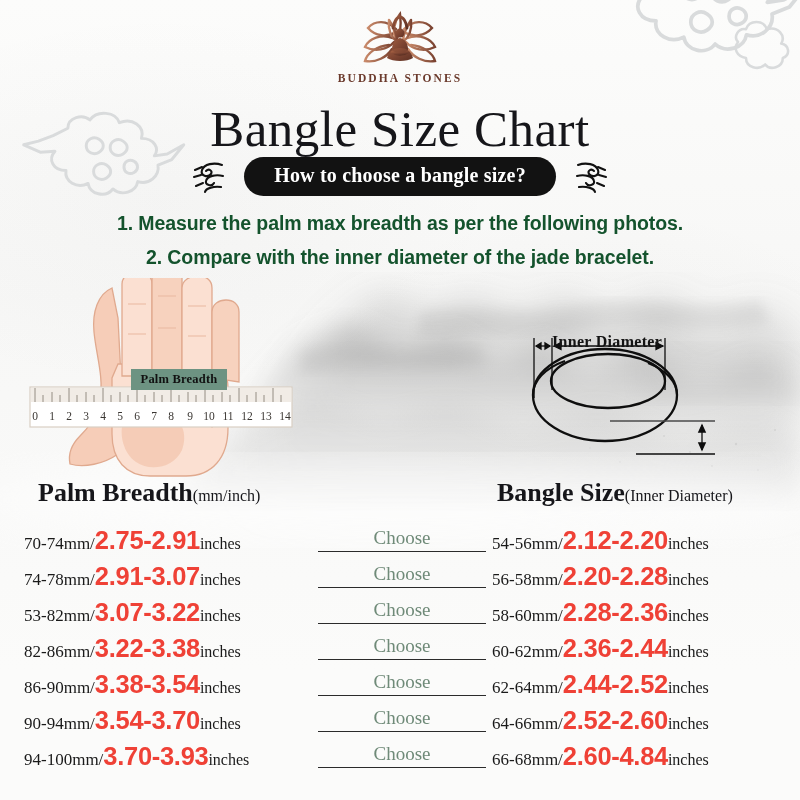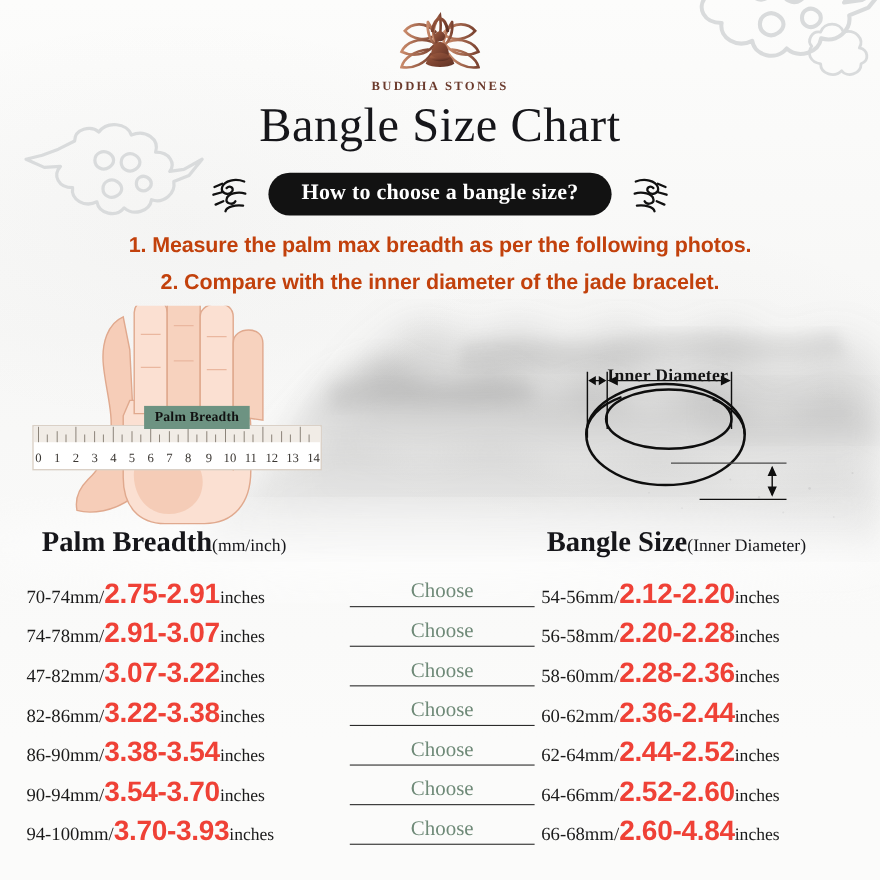--- a/index.html
+++ b/index.html
@@ -27,44 +27,44 @@
 
   #brand { position: absolute; top: 8px; left: 0; right: 0; text-align: center; }
   #brand-name {
     font-family: "Liberation Serif", serif;
     font-size: 11.5px; letter-spacing: 2.1px;
     color: #6b3a2c; font-weight: 700;
     margin-top: -2px;
   }
 
   #page-title {
-    position: absolute; top: 88px; left: 0; right: 0;
+    position: absolute; top: 100px; left: 0; right: 0;
     text-align: center;
     font-family: "Liberation Serif", serif;
-    font-size: 44px; color: #16161a; letter-spacing: 0.5px;
+    font-size: 51px; color: #16161a; letter-spacing: 0.5px;
   }
 
   #banner-row {
     position: absolute; top: 157px; left: 0; right: 0;
     display: flex; align-items: center; justify-content: center; gap: 14px;
   }
   #banner-pill {
     background: #121212; color: #ffffff;
     border-radius: 22px;
     padding: 7px 30px 9px 30px;
     font-family: "Liberation Serif", serif;
     font-size: 20px; font-weight: 700; letter-spacing: 0.2px;
     white-space: nowrap;
   }
 
   #steps {
     position: absolute; top: 206px; left: 0; right: 0;
     text-align: center;
     font-family: "Liberation Sans", sans-serif;
-    color: #c2410c;
+    color: #14532d;
     font-weight: 700;
   }
   .step { font-size: 19.5px; line-height: 34px; letter-spacing: -0.1px; }
 
   
   #diagram-area { position: absolute; top: 278px; left: 0; width: 800px; height: 200px; }
 
   #inner-diameter-label {
     position: absolute; left: 536px; top: 333px;
     font-family: "Liberation Serif", serif;
@@ -415,21 +415,21 @@
           <span class="choose-line"></span>
         </div>
         <div class="cell cell-right">
           <span class="mm">56-58mm/</span>
           <span class="inch">2.20-2.28</span>
           <span class="unit">inches</span>
         </div>
       </div>
       <div class="row">
         <div class="cell cell-left">
-          <span class="mm">47-82mm/</span>
+          <span class="mm">53-82mm/</span>
           <span class="inch">3.07-3.22</span>
           <span class="unit">inches</span>
         </div>
         <div class="choose-wrap">
           <span class="choose-text">Choose</span>
           <span class="choose-line"></span>
         </div>
         <div class="cell cell-right">
           <span class="mm">58-60mm/</span>
           <span class="inch">2.28-2.36</span>

